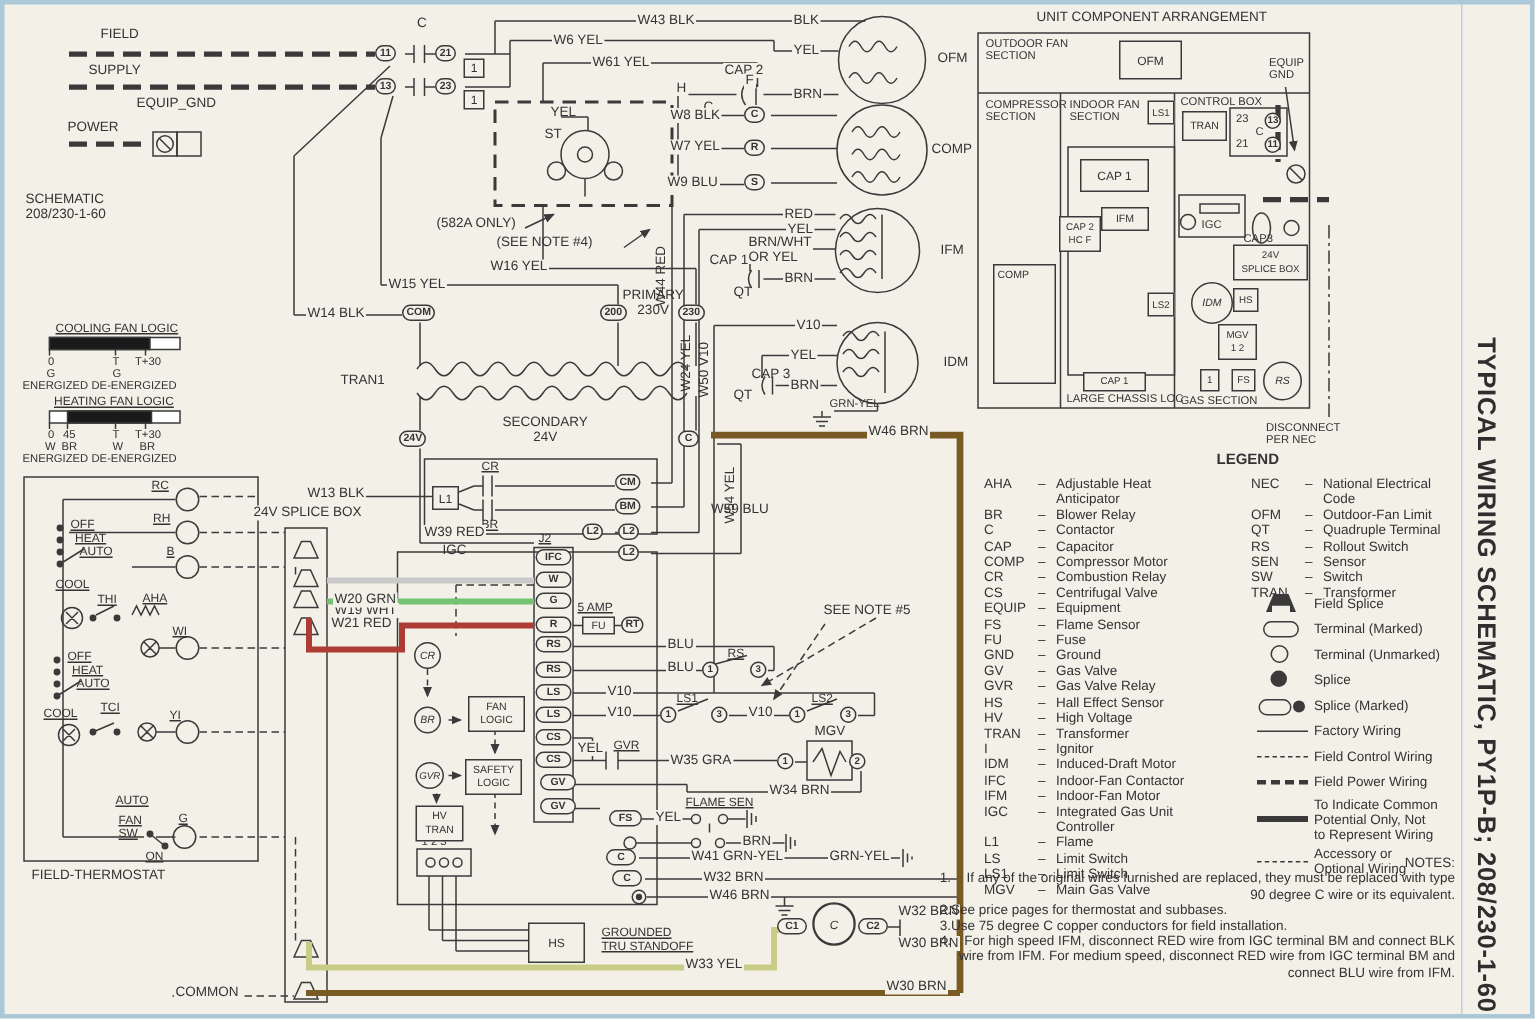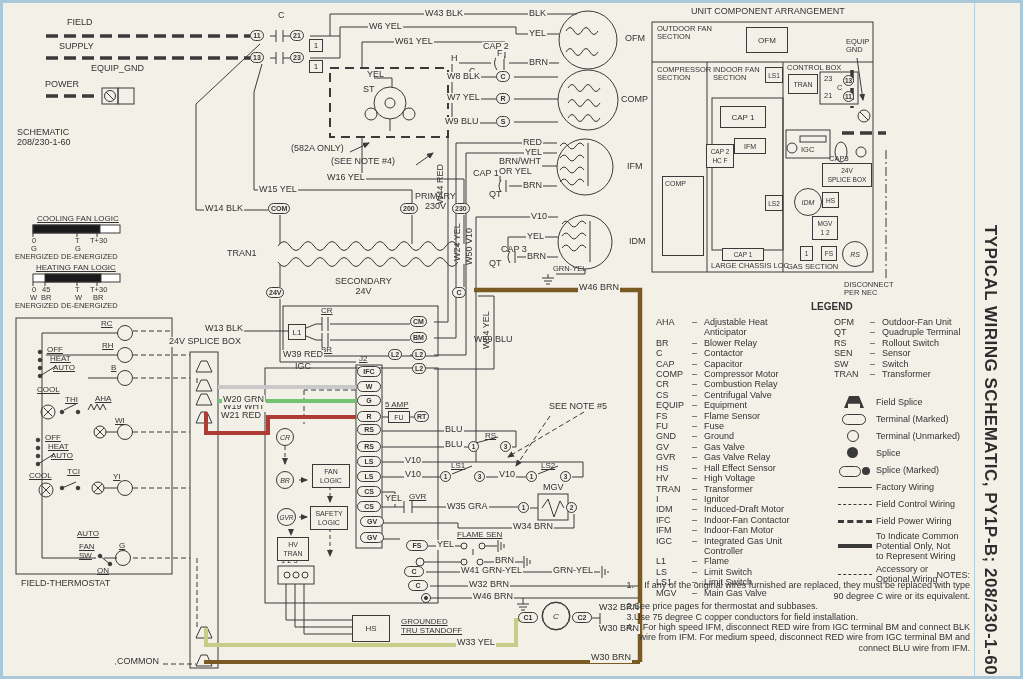--- a/index.html
+++ b/index.html
@@ -638,24 +638,30 @@
         <span class="d">Limit Switch</span>
       </div>
       <div class="lrow">
         <span class="a">MGV</span>
         <span class="dash"></span>
         <span class="d">Main Gas Valve</span>
       </div>
     </div>
 <div id="legend" style="position:absolute;left:834px;top:317px;width:140px;z-index:10">
 
+<div class="lrow">
+        <span class="a">NEC</span>
+        <span class="dash"></span>
+        <span class="d">National Electrical
+Code</span>
+      </div>
       <div class="lrow">
         <span class="a">OFM</span>
         <span class="dash"></span>
-        <span class="d">Outdoor-Fan Unit</span>
+        <span class="d">Outdoor-Fan Limit</span>
       </div>
       <div class="lrow">
         <span class="a">QT</span>
         <span class="dash"></span>
         <span class="d">Quadruple Terminal</span>
       </div>
       <div class="lrow">
         <span class="a">RS</span>
         <span class="dash"></span>
         <span class="d">Rollout Switch</span>

